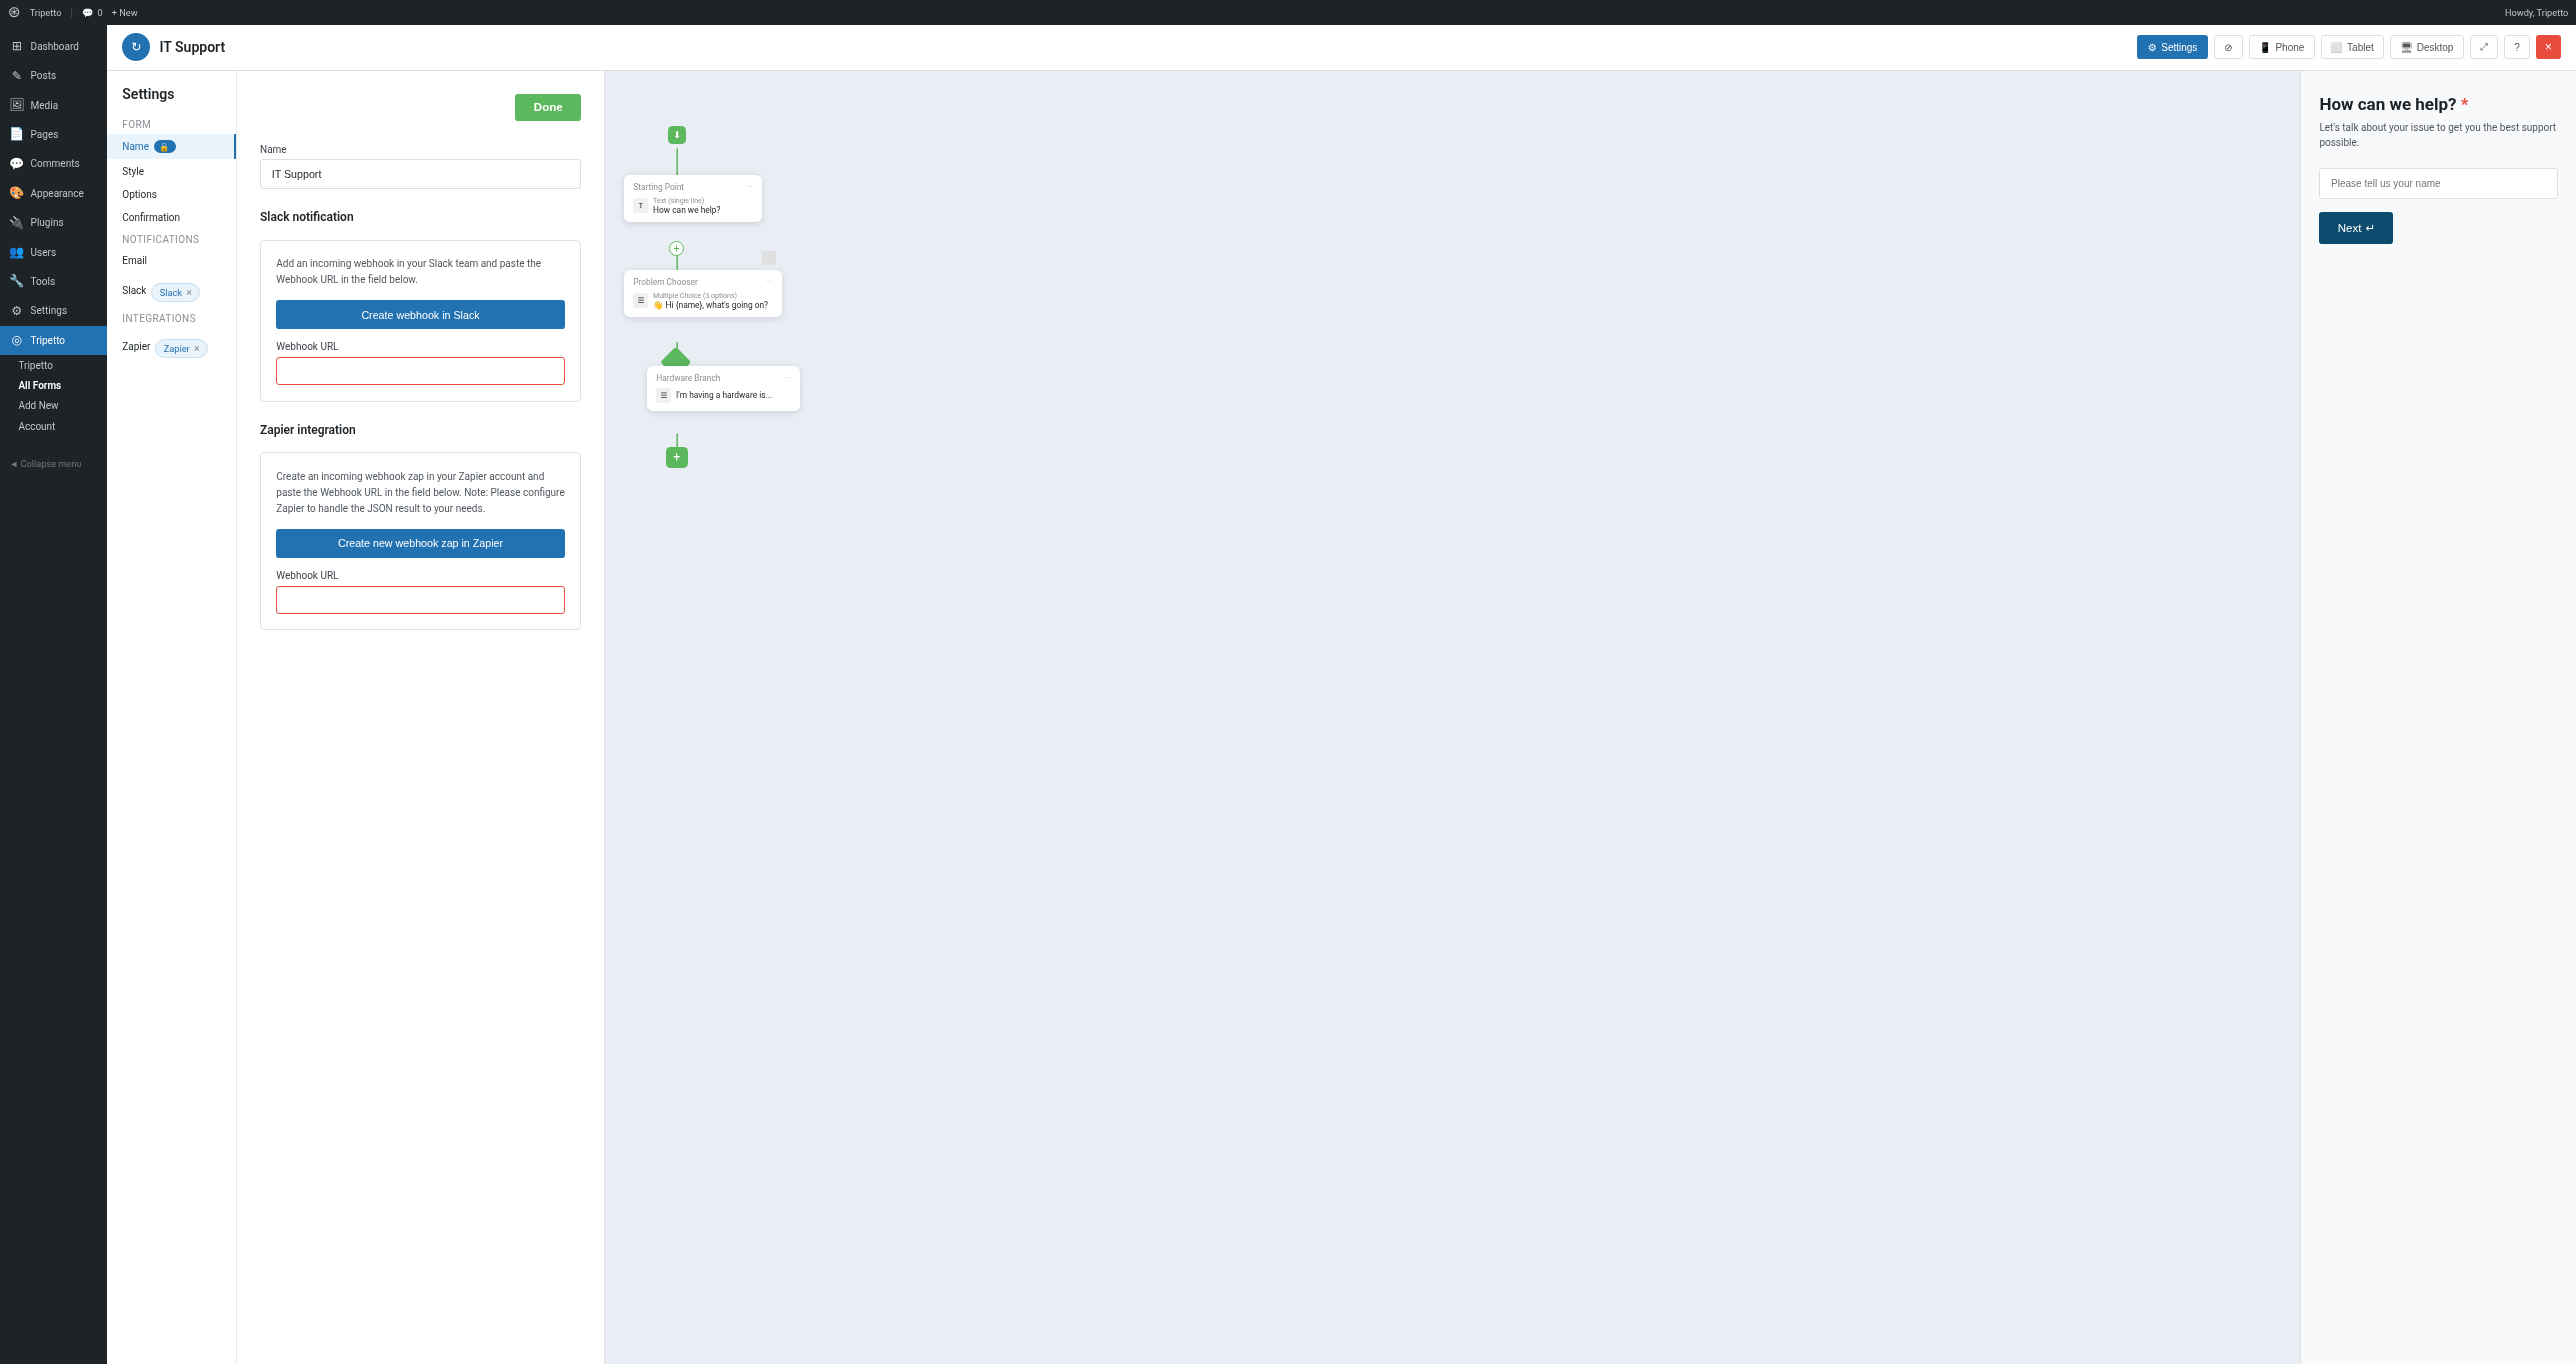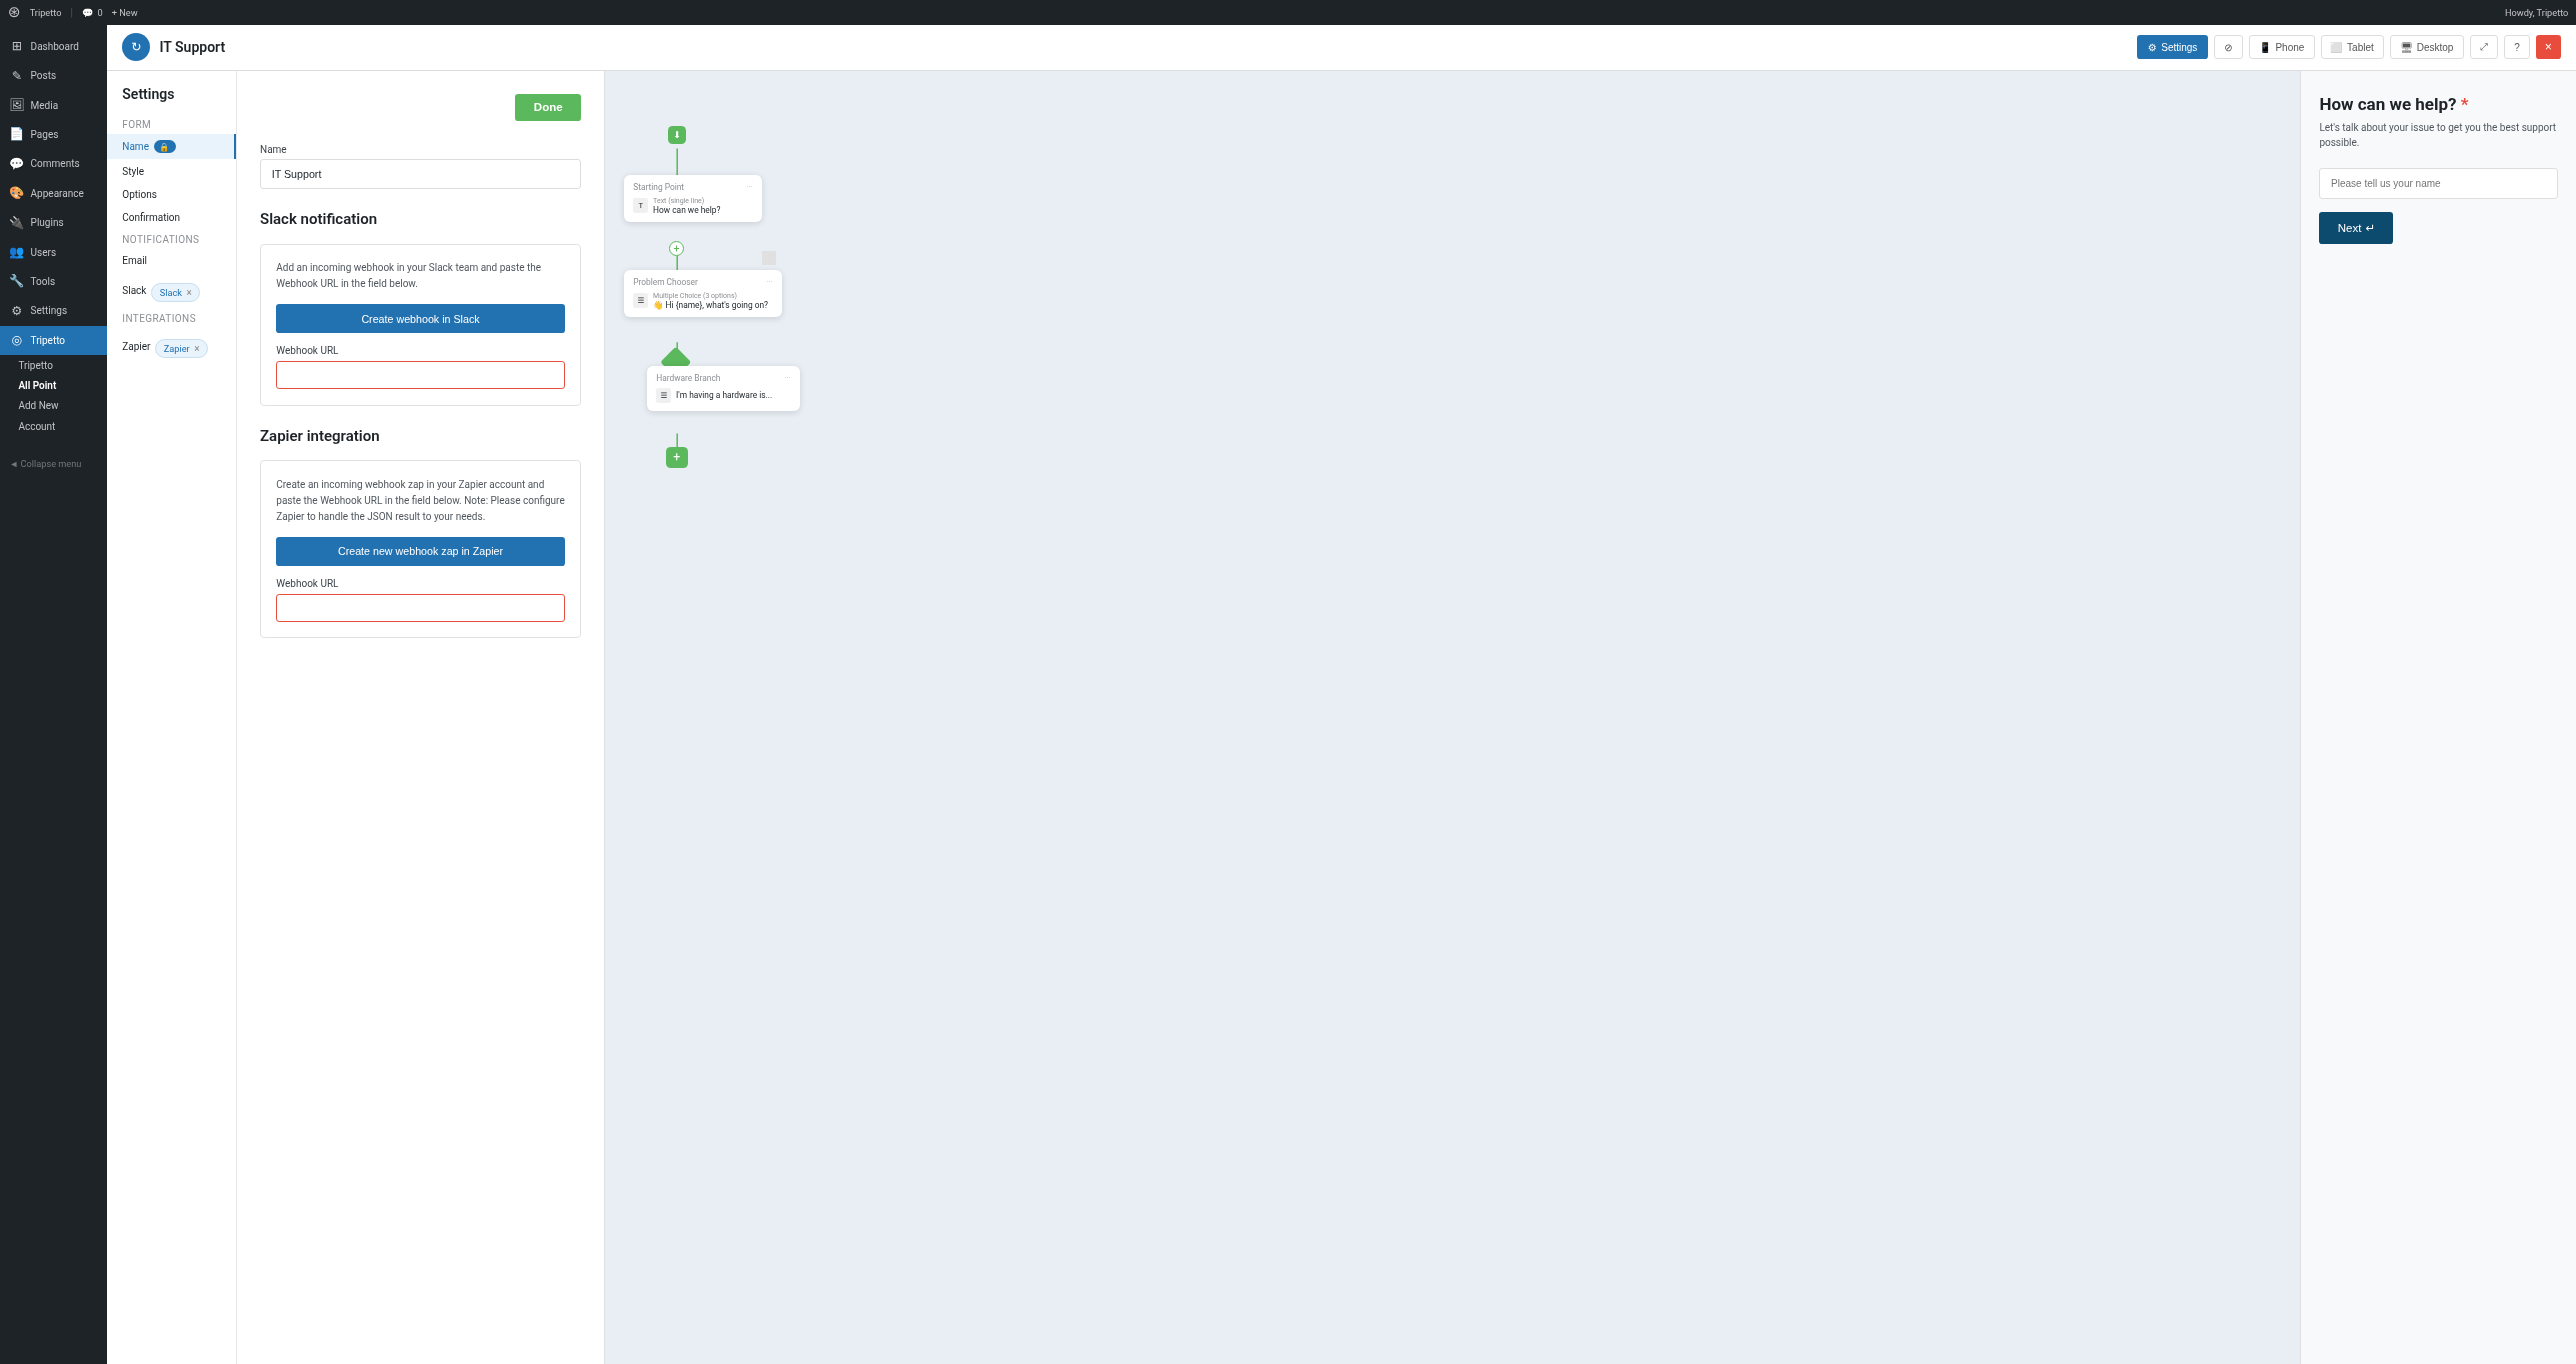--- a/index.html
+++ b/index.html
@@ -207,21 +207,21 @@
     .form-input {
       width: 100%;
       border: 0.8px solid #ddd;
       border-radius: 3.1px;
       padding: 7.7px 10.7px;
       font-size: 10.7px;
       color: #1d2327;
       outline: none;
     }
 
-    .section-title { font-size: 15px; font-weight: 600; color: #1d2327; margin-bottom: 15.3px; }
+    .section-title { font-size: 12px; font-weight: 600; color: #1d2327; margin-bottom: 15.3px; }
 
     .integration-box {
       border: 0.8px solid #e0e0e0;
       border-radius: 4.6px;
       padding: 15.3px;
       margin-bottom: 21.5px;
     }
     .integration-desc {
       font-size: 10px;
       color: #50575e;
@@ -474,21 +474,21 @@
       <span>Settings</span>
     </div>
     <div class="sidebar-item active">
       <span class="sidebar-icon">◎</span>
       <span>Tripetto</span>
     </div>
     <div class="sidebar-sub-item">
       <span>Tripetto</span>
     </div>
     <div class="sidebar-sub-item active">
-      <span>All Point</span>
+      <span>All Forms</span>
     </div>
     <div class="sidebar-sub-item">
       <span>Add New</span>
     </div>
     <div class="sidebar-sub-item">
       <span>Account</span>
     </div>
     <div class="sidebar-collapse">
       <span>◄</span>
       <span>Collapse menu</span>

